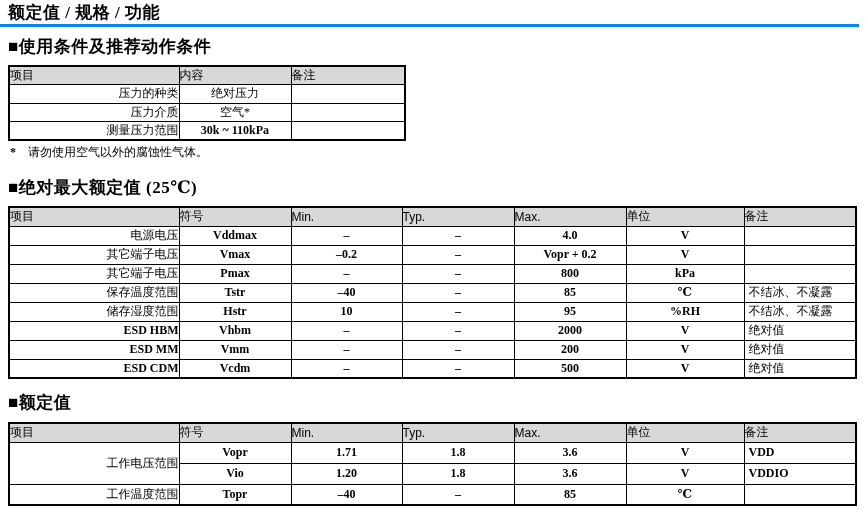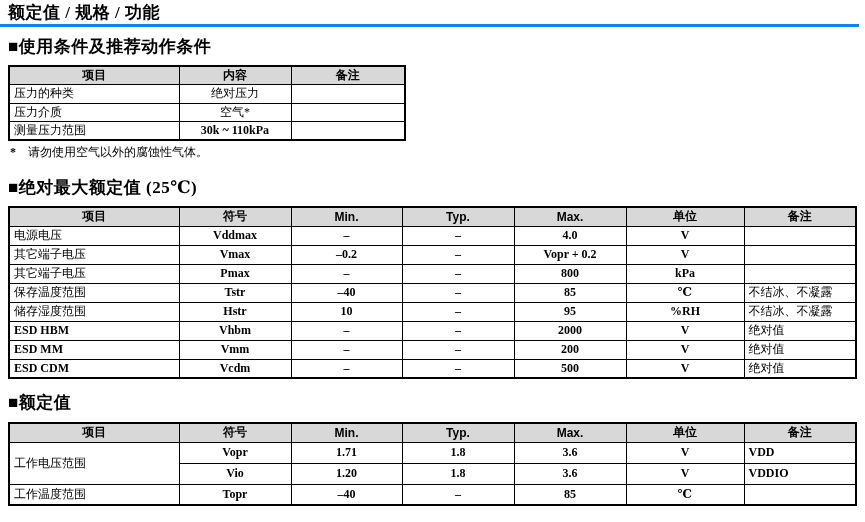--- a/index.html
+++ b/index.html
@@ -14,24 +14,24 @@
   .content { padding:0 0 0 8px; }
 
   h2.sec { font-size:17px; font-weight:bold; line-height:18px; letter-spacing:0.5px; }
   .sec1 { margin-top:11px; }
   .sec2 { margin-top:19px; }
   .sec3 { margin-top:16px;font-family:Liberation Mono, monospace; }
 
   table { border-collapse:collapse; table-layout:fixed; margin-top:9px; }
   table, th, td { border:1px solid #000; }
   table { border-width:2px; }
-  th { background:var(--th-bg); font-weight:bold; font-size:12px; text-align:center; }
+  th { background:var(--th-bg); font-weight:normal; font-size:12px; text-align:left; }
   td { font-size:12px; text-align:center; }
   th.lat { font-family:"Liberation Sans","DejaVu Sans",sans-serif; font-size:12px; }
-  td.item { text-align:left; padding-left:4px; }
+  td.item { text-align:right; padding-left:4px; }
   td.rem  { text-align:left; padding-left:4px; }
   .b { font-weight:bold; }
 
   .t1 th, .t1 td { height:18.5px; }
   .t2 th, .t2 td { height:19px; }
   .t3 th { height:19px; }
   .t3 td { height:21px; }
 
   .footnote { font-size:12px; line-height:15px; margin-top:4px; padding-left:2px; }
   .footnote .star { display:inline-block; width:18px; }

